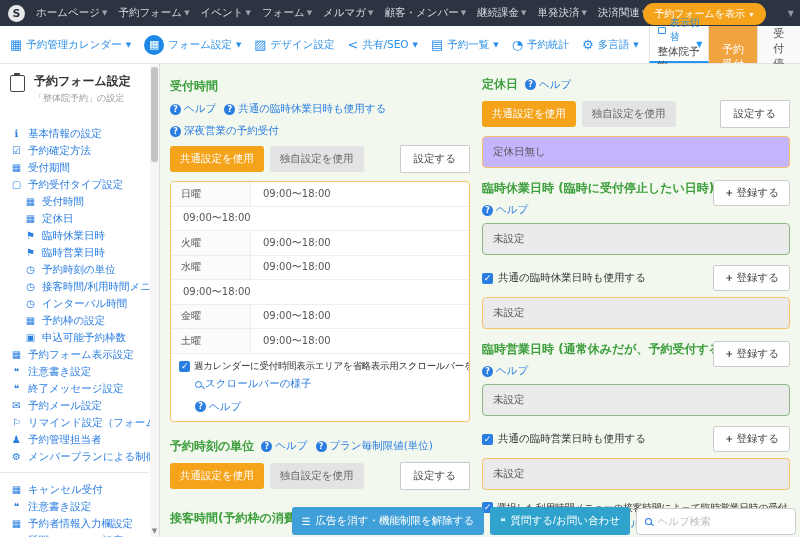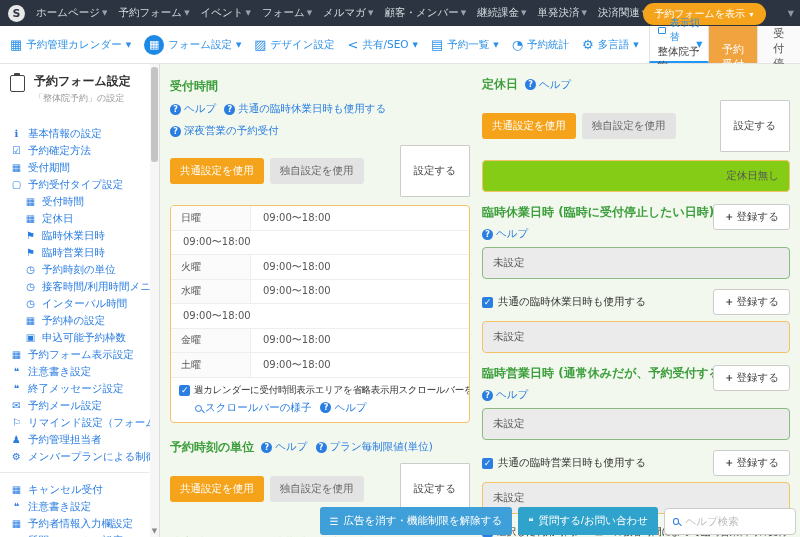--- a/index.html
+++ b/index.html
@@ -83,44 +83,44 @@
     white-space:nowrap; cursor:pointer; }
   .qicon { width:11px; height:11px; border-radius:50%; background:#2a7de1; color:#fff;
     font-size:8px; font-weight:bold; display:inline-flex; align-items:center;
     justify-content:center; flex:0 0 auto; }
   .btn-row { display:flex; align-items:center; gap:6px; margin:0 0 8px 0; }
   .btn-orange { background:#f5a31a; color:#fff; border:none; border-radius:3px;
     font-size:10.5px; padding:6px 10px; cursor:pointer; white-space:nowrap; }
   .btn-gray { background:#e3e3e3; color:#666; border:none; border-radius:3px;
     font-size:10.5px; padding:6px 10px; cursor:pointer; white-space:nowrap; }
   .btn-outline { margin-left:auto; background:#fff; color:#444; border:1px solid #ccc;
-    border-radius:1px; font-size:10.5px; padding:18px 13px; cursor:pointer; white-space:nowrap; }
+    border-radius:1px; font-size:10.5px; padding:6px 13px; cursor:pointer; white-space:nowrap; }
   .btn-register { margin-left:auto; background:#fff; color:#444; border:1px solid #ccc;
     border-radius:3px; font-size:10.5px; padding:5px 10px; cursor:pointer; white-space:nowrap; }
   .btn-register::before { content:"＋"; font-weight:bold; margin-right:2px; }
 
   .obox { background:#fff; border:1.5px solid #f3c36a; border-radius:4px; overflow:hidden; }
   .hours-row { display:flex; align-items:center; height:24.5px; border-bottom:1px solid #eee;
     font-size:10px; color:#555; }
   .hours-day { width:80px; flex:0 0 auto; padding-left:10px; background:#fbfbfb;
     border-right:1px solid #eee; align-self:stretch; display:flex; align-items:center; }
   .hours-time { padding-left:12px; }
   .hours-foot { padding:6px 6px 7px 8px; }
   .cb-line { display:flex; align-items:flex-start; gap:4px; font-size:9.5px; color:#333;
     letter-spacing:-0.3px; white-space:nowrap; }
   .checkbox { width:11px; height:11px; background:#2a7de1; border-radius:2px; color:#fff;
     font-size:9px; line-height:11px; text-align:center; flex:0 0 auto; margin-top:1px; cursor:pointer; }
-  .hours-links { margin:4px 0 0 16px; display:flex; gap:9px; }
+  .hours-links { margin:4px 0 0 16px; display:flex; gap:9px;flex-direction:column; }
   .mag-icon { width:7px; height:7px; border:1.4px solid #2a7de1; border-radius:50%;
     position:relative; display:inline-block; margin-top:2px; }
   .mag-icon::after { content:""; position:absolute; width:4px; height:1.4px; background:#2a7de1;
     right:-3.5px; bottom:-1.5px; transform:rotate(45deg); }
 
   .value-box { border-radius:4px; padding:8px 10px; font-size:10.5px; color:#555; }
-  .vb-white-orange { background:#84cc16; border:1.5px solid #f3c36a;text-align:right; }
+  .vb-white-orange { background:#c4b5fd; border:1.5px solid #f3c36a; }
   .vb-gray-green { background:#ebebeb; border:1.5px solid #8cba82; }
   .vb-gray-orange { background:#ebebeb; border:1.5px solid #f3c36a; }
 
   .section { margin-bottom:12px; }
 
   .chk-row { display:flex; align-items:center; gap:5px; font-size:10.5px; color:#333;
     margin:10px 0 6px 0; white-space:nowrap; }
   .title-row-tight { display:flex; align-items:flex-start; gap:6px; margin:12px 0 6px 0; }
   .title-wrap { display:flex; align-items:center; gap:6px; flex-wrap:wrap; flex:1; min-width:0; }
   .auto-adjust { display:flex; gap:4px; margin:11px 0 4px 0; font-size:9.8px; color:#333;
@@ -131,21 +131,21 @@
   
   .footer { position:absolute; bottom:2px; right:4px; display:flex; align-items:center; gap:6px; }
   .f-btn-ads { background:#3f9fd8; color:#fff; border:none; border-radius:3px;
     font-size:10.5px; padding:7px 10px; cursor:pointer; white-space:nowrap;
     display:flex; align-items:center; gap:5px; }
   .f-btn-contact { background:#2fa3cc; color:#fff; border:none; border-radius:3px;
     font-size:10.5px; padding:7px 10px; cursor:pointer; white-space:nowrap;
     display:flex; align-items:center; gap:5px; }
   .f-glyph { font-size:10px; }
   .f-search { background:#fff; border:1px solid #ccc; border-radius:4px; height:27px;
-    width:132px; display:flex; align-items:center; gap:6px; padding:0 8px; }
+    width:160px; display:flex; align-items:center; gap:6px; padding:0 8px; }
   .f-search input { border:none; outline:none; font-size:10.5px; width:100%;
     font-family:inherit; color:#333; }
   .f-search input::placeholder { color:#bbb; }
 </style>
 </head>
 <body>
 
 <div class="navbar">
   <div class="logo">S</div>
   <div style="display:flex;gap:11px;align-items:center;">

